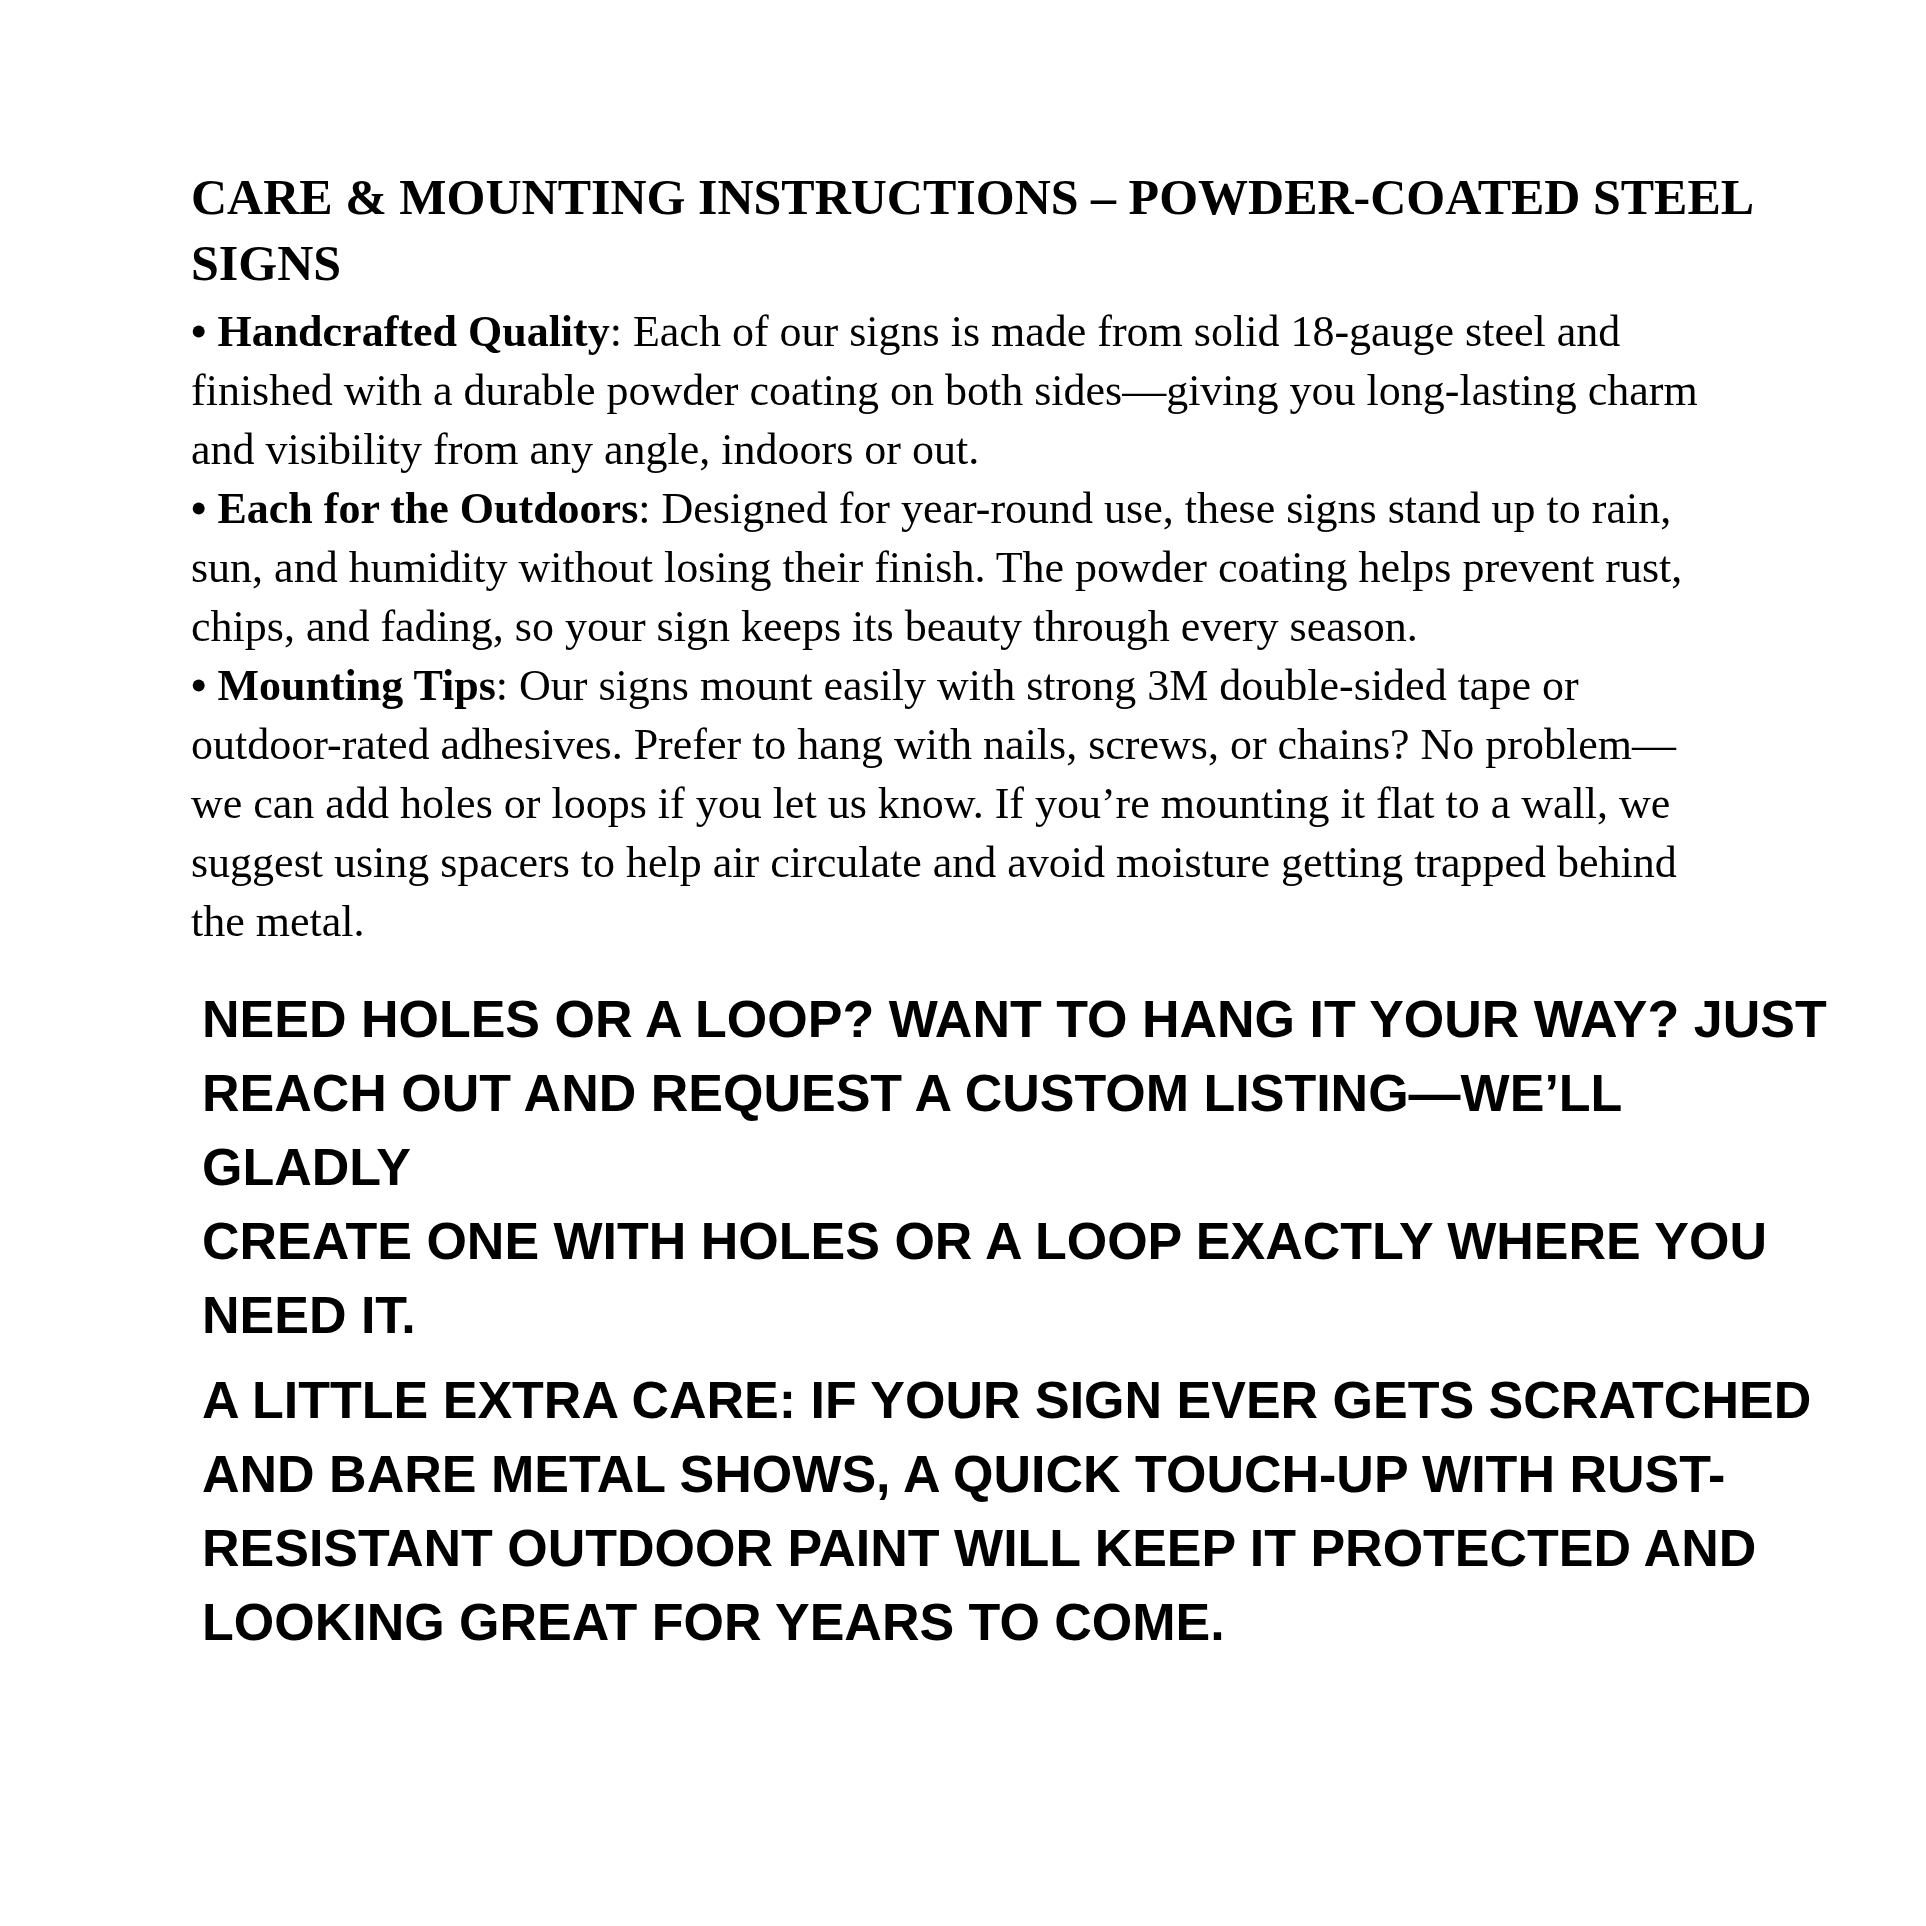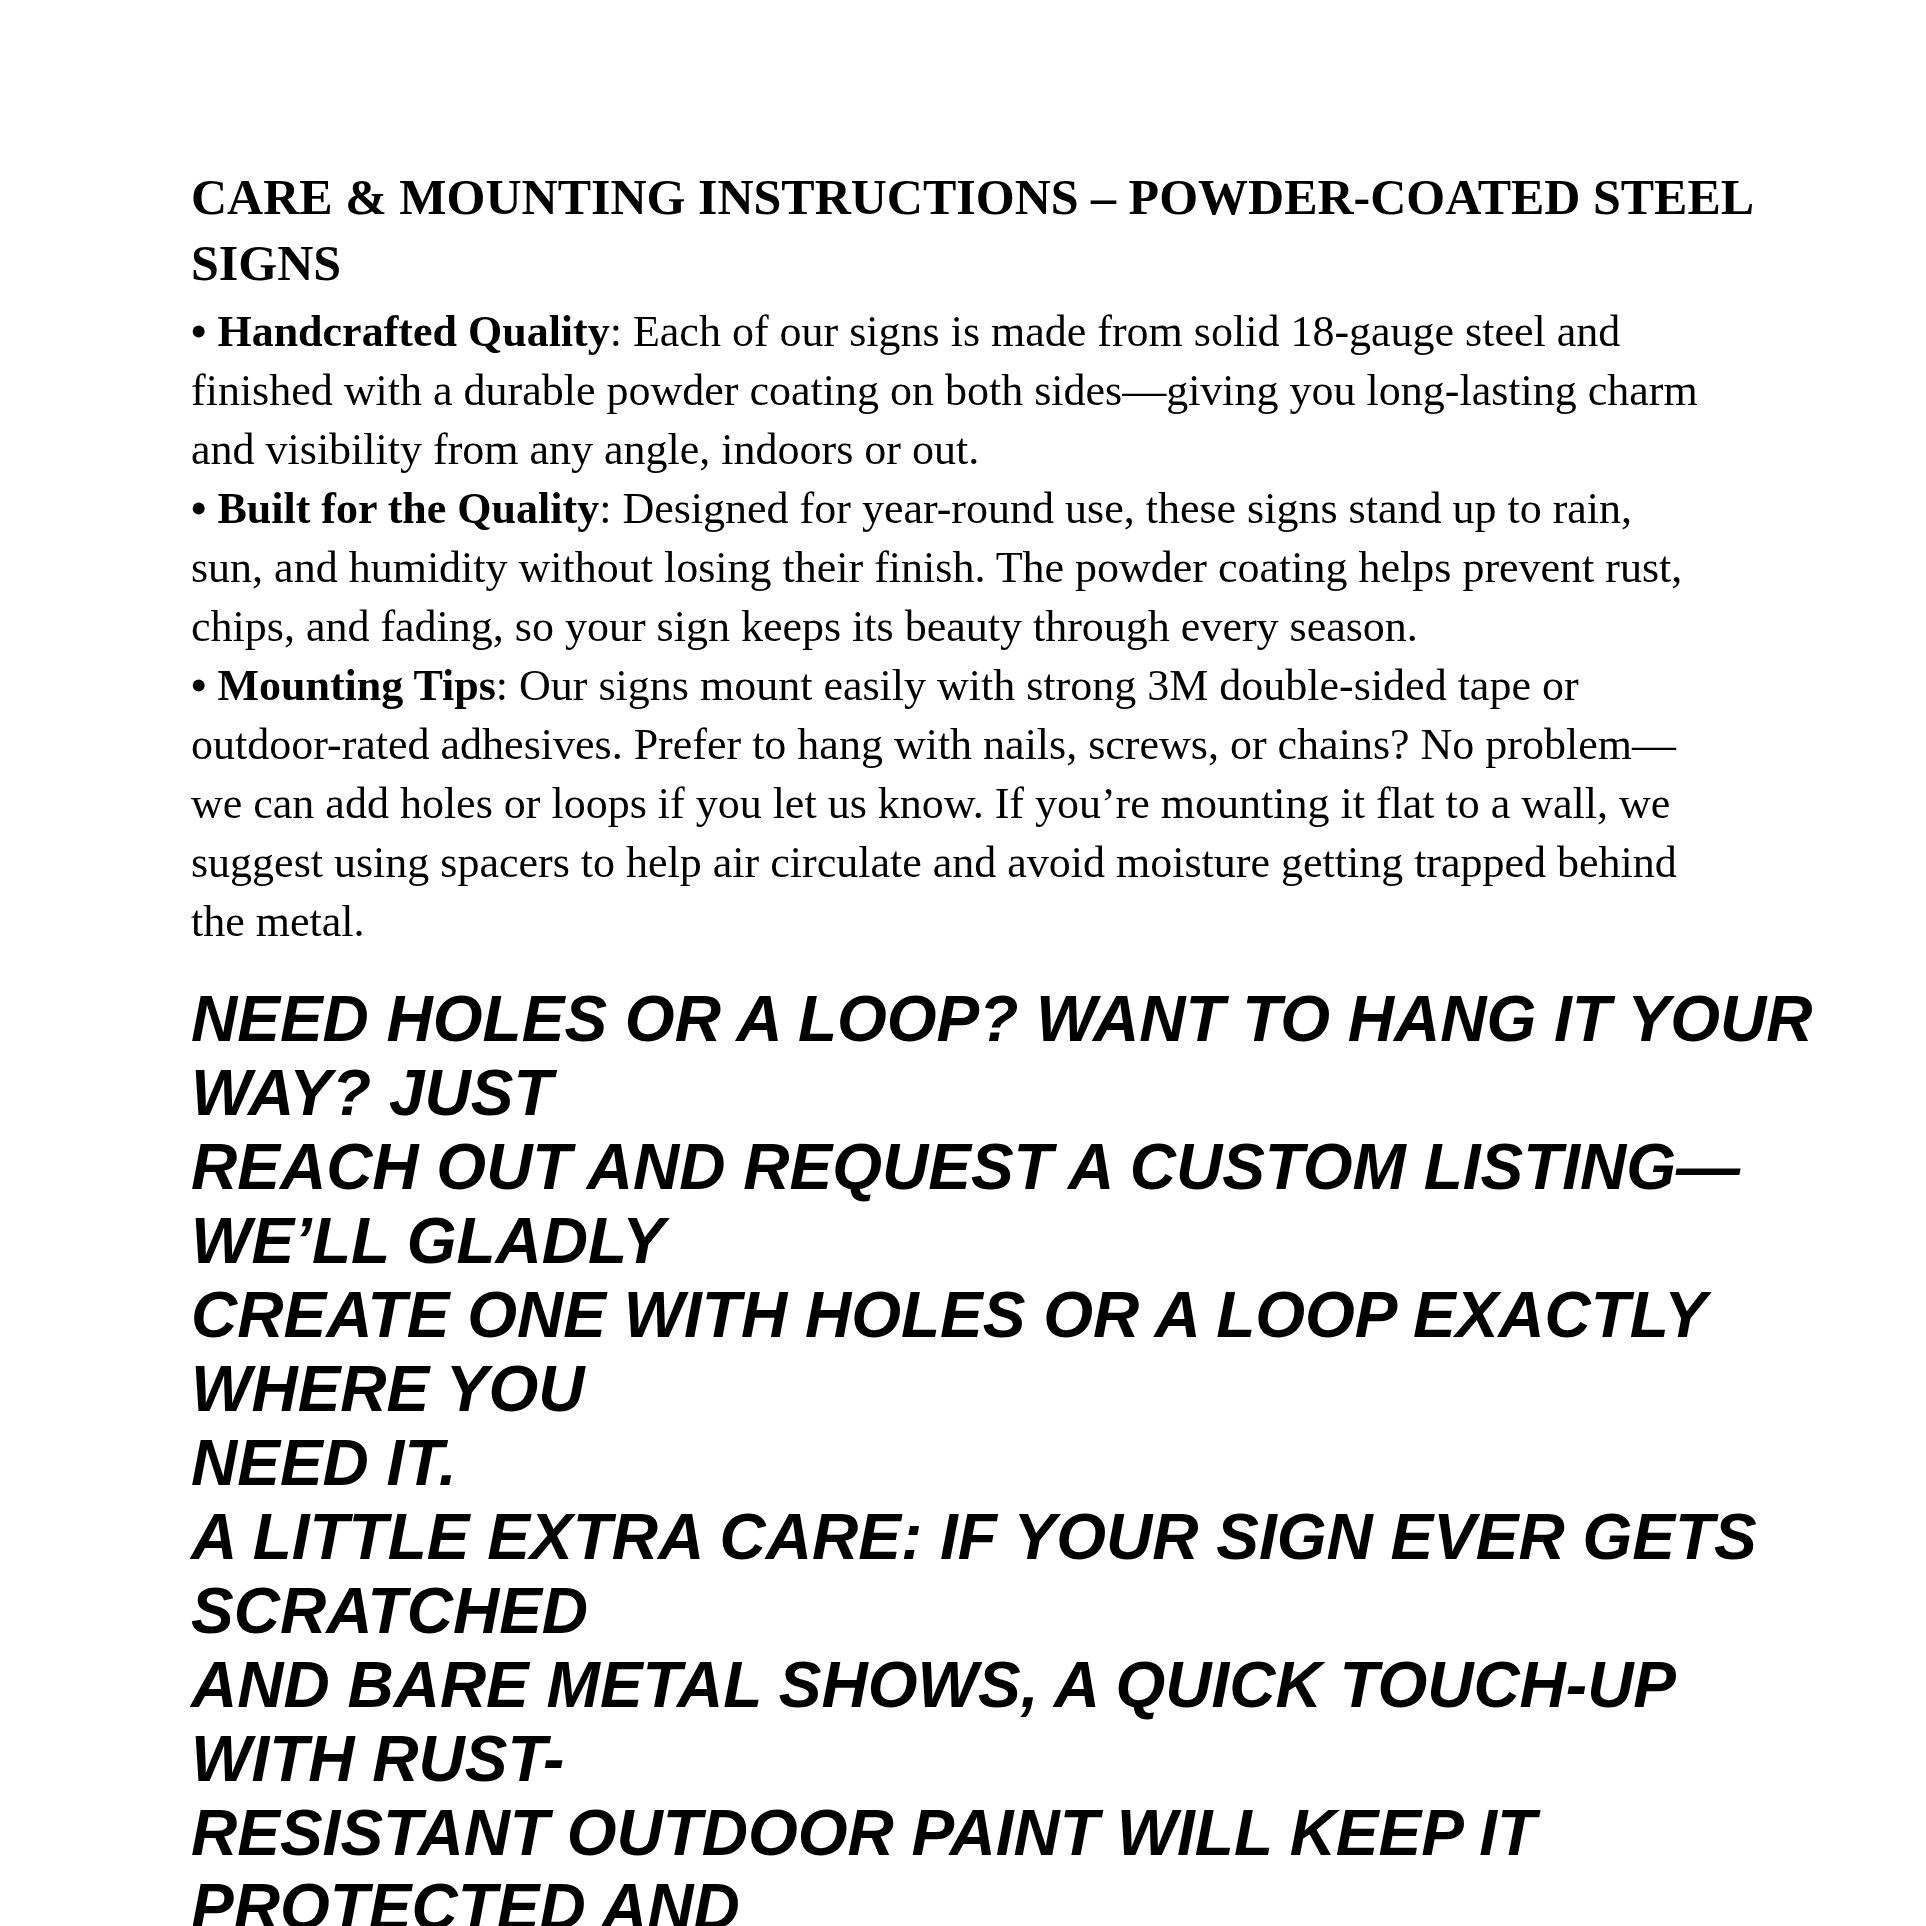--- a/index.html
+++ b/index.html
@@ -30,44 +30,43 @@
     margin: 0;
     white-space: pre-line;
   }
   p.bullet .term {
     font-weight: 700;
     margin-top: 29px;
   }
   p.caps {
     font-family: "Liberation Sans", sans-serif;
     font-weight: 700;
-    font-size: 64px;
+    font-size: 52px;
     line-height: 74px;
-    margin: 0;
+    margin: 11px;
     white-space: pre-line;
     letter-spacing: 0;
-    font-style: italic;
   }
   p.caps.first {
     margin-top: 31px;
   }
 </style>
 </head>
 <body>
 
 <main class="doc">
 
   <h1 class="title">CARE &amp; MOUNTING INSTRUCTIONS – POWDER-COATED STEEL
 SIGNS</h1>
 
   <p class="bullet"><span class="term">• Handcrafted Quality</span><span>: Each of our signs is made from solid 18-gauge steel and
 finished with a durable powder coating on both sides—giving you long-lasting charm
 and visibility from any angle, indoors or out.</span></p>
 
-  <p class="bullet"><span class="term">• Built for the Quality</span><span>: Designed for year-round use, these signs stand up to rain,
+  <p class="bullet"><span class="term">• Each for the Outdoors</span><span>: Designed for year-round use, these signs stand up to rain,
 sun, and humidity without losing their finish. The powder coating helps prevent rust,
 chips, and fading, so your sign keeps its beauty through every season.</span></p>
 
 
   <p class="bullet"><span class="term">• Mounting Tips</span><span>: Our signs mount easily with strong 3M double-sided tape or
 outdoor-rated adhesives. Prefer to hang with nails, screws, or chains? No problem—
 we can add holes or loops if you let us know. If you’re mounting it flat to a wall, we
 suggest using spacers to help air circulate and avoid moisture getting trapped behind
 the metal.</span></p>
 

